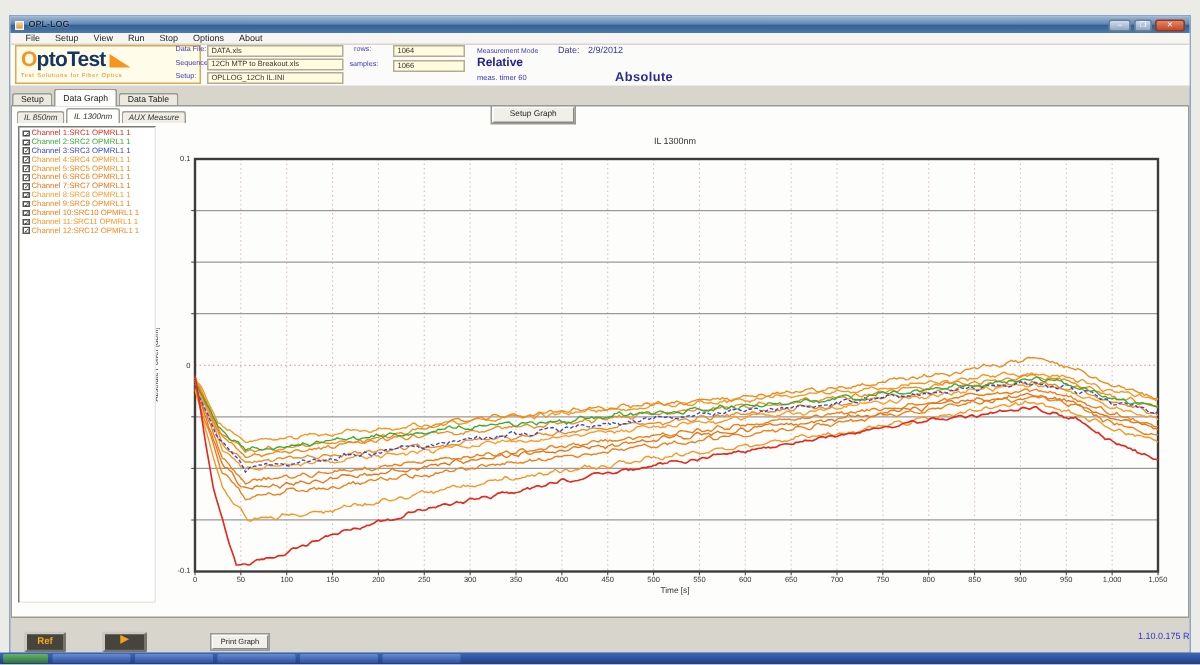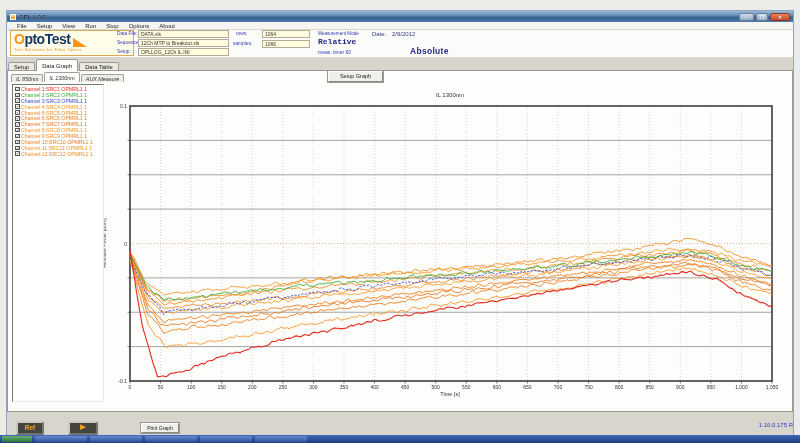--- a/index.html
+++ b/index.html
@@ -20,31 +20,31 @@
   .win-btn.min { width: 15px; } .win-btn.rst { width: 12px; }
   .win-btn.cls { width: 20px; background: linear-gradient(#e8855f,#c04a2a); border-color: #8d3a22; }
 
   #menu-bar { left: 7px; top: 22px; width: 786px; height: 8px; background: #f6f5f2;
     border-bottom: 1px solid #d9d6cf; display: flex; align-items: center; padding-left: 6px; gap: 2px; }
   .menu-item { font-size: 6px; color: #21252b; padding: 0 4px; }
 
   
   #header { left: 7px; top: 30px; width: 786px; height: 27px; background: #fbfbf9; }
   #logo-box { left: 10px; top: 30px; width: 124px; height: 26px; background: #fffce9; border: 1px solid #dca84e; padding: 1px 3px; }
-  #logo-line { display: flex; align-items: flex-end; }
+  #logo-line { display: flex; align-items: flex-start; }
   #logo-text { font-size: 14px; font-weight: bold; letter-spacing: -0.5px; color: #14365f; line-height: 15px; }
   #logo-text .o { color: #f7941d; }
   #logo-tri { width: 0; height: 0; border-left: 14px solid #f7941d; border-top: 9px solid transparent; margin-left: 3px; margin-top: 4px; }
   #logo-tagline { font-size: 3.8px; color: #e8821a; letter-spacing: 0.55px; margin-top: 1px; white-space: nowrap; }
 
   .fld-label { font-size: 4.8px; color: #3a3ab8; white-space: nowrap; }
   .fld { background: #fffbde; border: 1px solid #b3ab96; font-size: 5px; color: #333; padding: 0.5px 2px;
     white-space: nowrap; overflow: hidden; height: 8px; line-height: 6.5px; }
   .hdr-small { font-size: 4.6px; color: #3a3ab8; }
-  .hdr-bold { font-size: 8px; font-weight: bold; color: #232388; font-family: Liberation Mono, monospace; }
+  .hdr-bold { font-size: 8px; font-weight: bold; color: #232388; }
   #status-text { font-size: 8.5px; font-weight: bold; color: #2b2b8f; letter-spacing: 0.3px; }
 
   
   #main-tabs { left: 8px; top: 59px; height: 12px; display: flex; align-items: flex-end; gap: 1px; }
   .tab { background: #ece9e1; border: 1px solid #9a9a94; border-bottom: none; border-radius: 2px 2px 0 0;
     font-size: 5.8px; color: #222; padding: 1px 5px 1px 5px; height: 9px; line-height: 7px; }
   .tab.active { background: #fdfdfc; height: 12px; line-height: 10px; position: relative; z-index: 5; }
 
   #main-panel { left: 7px; top: 70px; width: 786px; height: 342px; background: #fdfdfc; border: 1px solid #9a9a94; }
 

